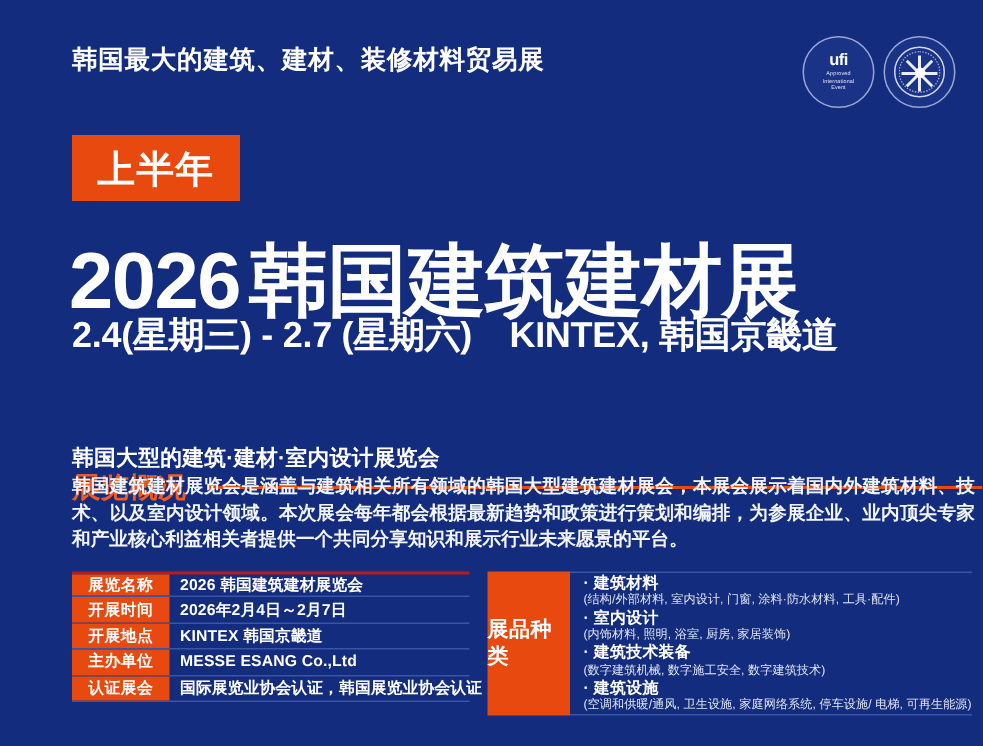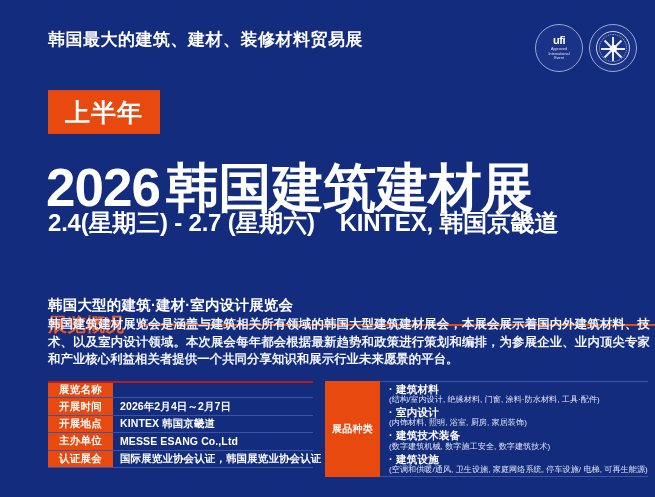--- a/index.html
+++ b/index.html
@@ -224,21 +224,21 @@
     position:absolute;
     left:325px; top:381px;
     right:8px;
     display:flex;
     align-items:stretch;
   }
   .cat-key {
     flex:0 0 55px;
     background:#E8490F;
     color:#ffffff;
-    font-size:10px;
+    font-size:14px;
     font-weight:bold;
     display:flex;
     align-items:center;
     justify-content:center;
     letter-spacing:0.3px;
     min-height:87px;
   }
   .cat-list {
     flex:1;
     padding-left:9px;
@@ -323,20 +323,21 @@
     <h2>展览概况</h2>
     <div class="section-rule"></div>
   </div>
 
   <div class="subhead">韩国大型的建筑·建材·室内设计展览会</div>
   <div class="desc">韩国建筑建材展览会是涵盖与建筑相关所有领域的韩国大型建筑建材展会，本展会展示着国内外建筑材料、技术、以及室内设计领域。本次展会每年都会根据最新趋势和政策进行策划和编排，为参展企业、业内顶尖专家和产业核心利益相关者提供一个共同分享知识和展示行业未来愿景的平台。</div>
 
   <div class="info-table">
     <div class="info-row">
       <div class="info-key">展览名称</div>
+      <div class="info-val">2026 韩国建筑建材展览会</div>
     </div>
     <div class="info-row">
       <div class="info-key">开展时间</div>
       <div class="info-val">2026年2月4日～2月7日</div>
     </div>
     <div class="info-row">
       <div class="info-key">开展地点</div>
       <div class="info-val">KINTEX 韩国京畿道</div>
     </div>
     <div class="info-row">
@@ -347,21 +348,21 @@
       <div class="info-key">认证展会</div>
       <div class="info-val">国际展览业协会认证，韩国展览业协会认证</div>
     </div>
   </div>
 
   <div class="cat-wrap">
     <div class="cat-key">展品种类</div>
     <div class="cat-list">
       <div class="cat-item">
         <div class="cat-title">建筑材料</div>
-        <div class="cat-sub">(结构/室内设计, 绝缘材料, 门窗, 涂料·防水材料, 工具·配件)</div>
+        <div class="cat-sub">(结构/外部材料, 室内设计, 门窗, 涂料·防水材料, 工具·配件)</div>
       </div>
       <div class="cat-item">
         <div class="cat-title">室内设计</div>
         <div class="cat-sub">(内饰材料, 照明, 浴室, 厨房, 家居装饰)</div>
       </div>
       <div class="cat-item">
         <div class="cat-title">建筑技术装备</div>
         <div class="cat-sub">(数字建筑机械, 数字施工安全, 数字建筑技术)</div>
       </div>
       <div class="cat-item">

